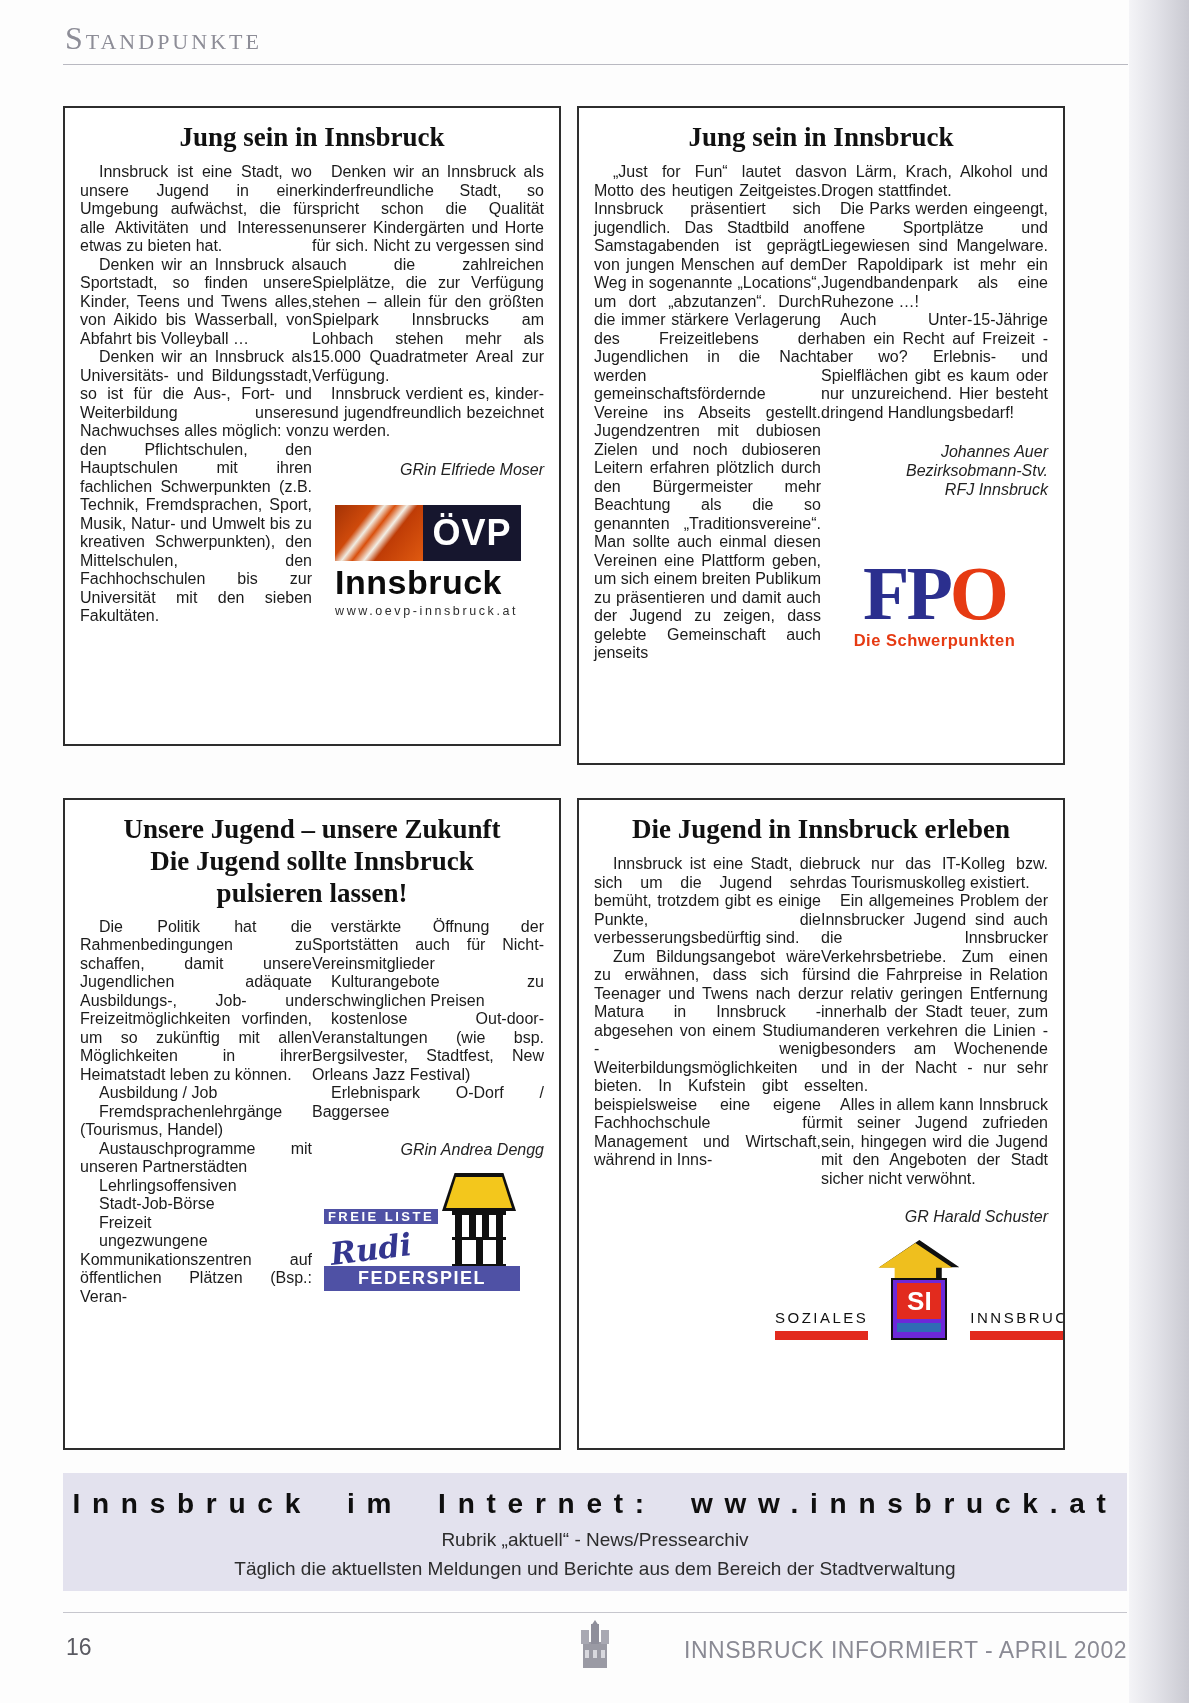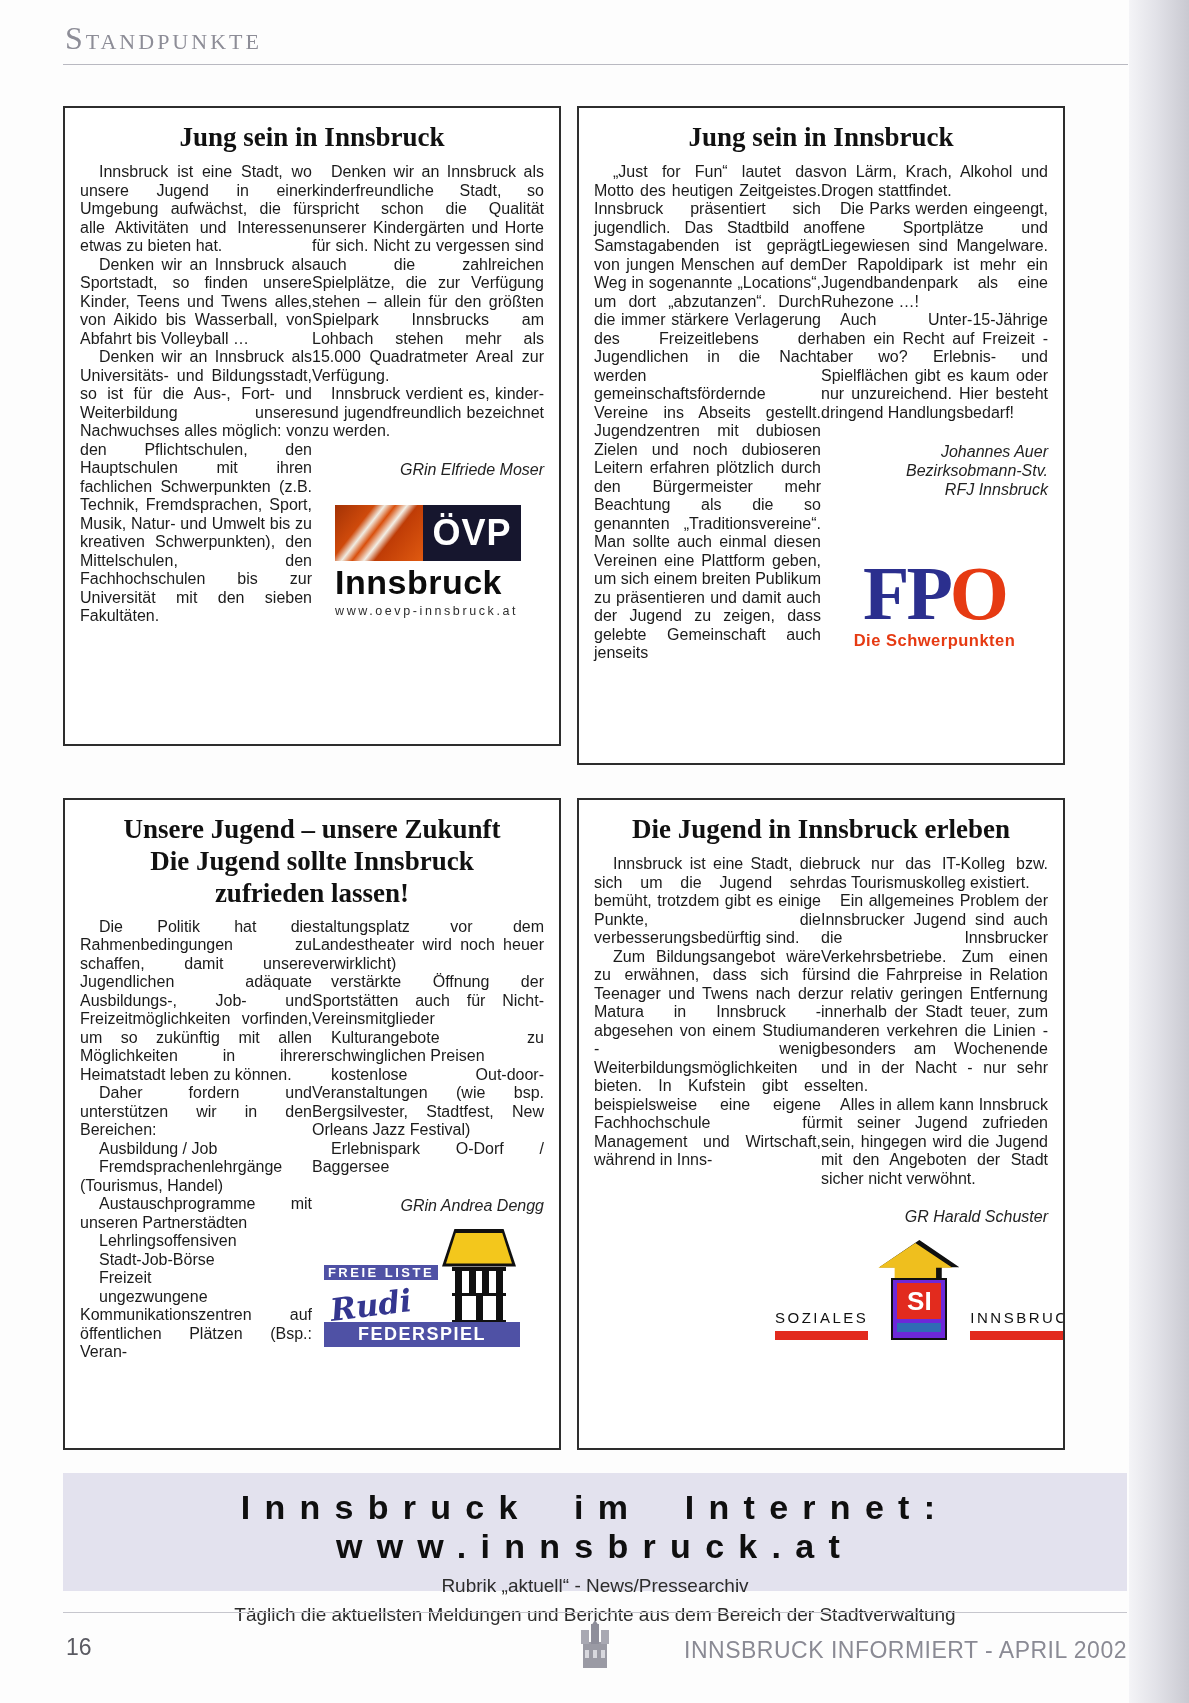--- a/index.html
+++ b/index.html
@@ -73,21 +73,21 @@
         clip-path:polygon(50% 0,100% 44%,78% 44%,78% 100%,22% 100%,22% 44%,0 44%);}
   .si-box{position:absolute;left:16px;top:38px;width:56px;height:62px;background:#6d28d9;
         border:2px solid #101010;box-sizing:border-box;display:flex;flex-direction:column;
         align-items:center;justify-content:flex-start;padding-top:3px;}
   .si-red{width:44px;height:36px;background:#e22b1e;color:#fff;font-weight:bold;font-size:26px;
         display:flex;align-items:center;justify-content:center;}
   .si-blue{width:44px;height:9px;background:#2f6cb5;margin-top:4px;}
   
   .banner{position:absolute;left:63px;top:1473px;width:1064px;height:118px;background:#e3e2ee;
         text-align:center;box-sizing:border-box;padding-top:15px;}
-  .banner .b1{font-weight:bold;font-size:34px;color:#0f0f0f;letter-spacing:0.42em;word-spacing:0.55em;}
+  .banner .b1{font-weight:bold;font-size:28px;color:#0f0f0f;letter-spacing:0.42em;word-spacing:0.55em;}
   .banner .b2{font-size:19px;color:#2c2c2c;margin-top:9px;}
   .banner .b3{font-size:19px;color:#2c2c2c;margin-top:7px;}
   
   .foot-rule{position:absolute;left:63px;top:1612px;width:1064px;height:1px;background:#c6c6cd;}
   .page-num{position:absolute;left:66px;top:1634px;font-size:23px;color:#5a5a62;}
   .credit{position:absolute;right:62px;top:1637px;font-size:23px;color:#8a8a94;letter-spacing:0.5px;}
   .emblem{position:absolute;left:50%;top:1620px;transform:translateX(-50%);}
 </style>
 </head>
 <body>
@@ -144,36 +144,34 @@
           <div class="fpo-tag">Die Schwerpunkten</div>
         </div>
       </div>
     </div>
   </div>
 
   <div class="box box-fed">
     <h2 class="multi">
       <div>Unsere Jugend – unsere Zukunft</div>
       <div>Die Jugend sollte Innsbruck</div>
-      <div>zufrieden lassen!</div>
+      <div>pulsieren lassen!</div>
     </h2>
     <div class="cols">
       <div class="col">
         <p class="para">Die Politik hat die Rahmenbedingungen zu schaffen, damit unsere Jugendlichen adäquate Ausbildungs-, Job- und Freizeitmöglichkeiten vorfinden, um so zukünftig mit allen Möglichkeiten in ihrer Heimatstadt leben zu können.</p>
-        <p class="para">Daher fordern und unterstützen wir in den Bereichen:</p>
         <p class="para">Ausbildung / Job</p>
         <p class="para">Fremdsprachenlehrgänge (Tourismus, Handel)</p>
         <p class="para">Austauschprogramme mit unseren Partnerstädten</p>
         <p class="para">Lehrlingsoffensiven</p>
         <p class="para">Stadt-Job-Börse</p>
         <p class="para">Freizeit</p>
         <p class="para">ungezwungene Kommunikationszentren auf öffentlichen Plätzen (Bsp.: Veran-</p>
       </div>
       <div class="col">
-        <p class="para cont">staltungsplatz vor dem Landestheater wird noch heuer verwirklicht)</p>
         <p class="para">verstärkte Öffnung der Sportstätten auch für Nicht-Vereinsmitglieder</p>
         <p class="para">Kulturangebote zu erschwinglichen Preisen</p>
         <p class="para">kostenlose Out-door-Veranstaltungen (wie bsp. Bergsilvester, Stadtfest, New Orleans Jazz Festival)</p>
         <p class="para">Erlebnispark O-Dorf / Baggersee</p>
         <div class="author">GRin Andrea Dengg</div>
         <div class="fed-logo">
           <div class="lamp">
             <div class="shade-outer">
                 <div class="shade-inner"></div>
               </div>

